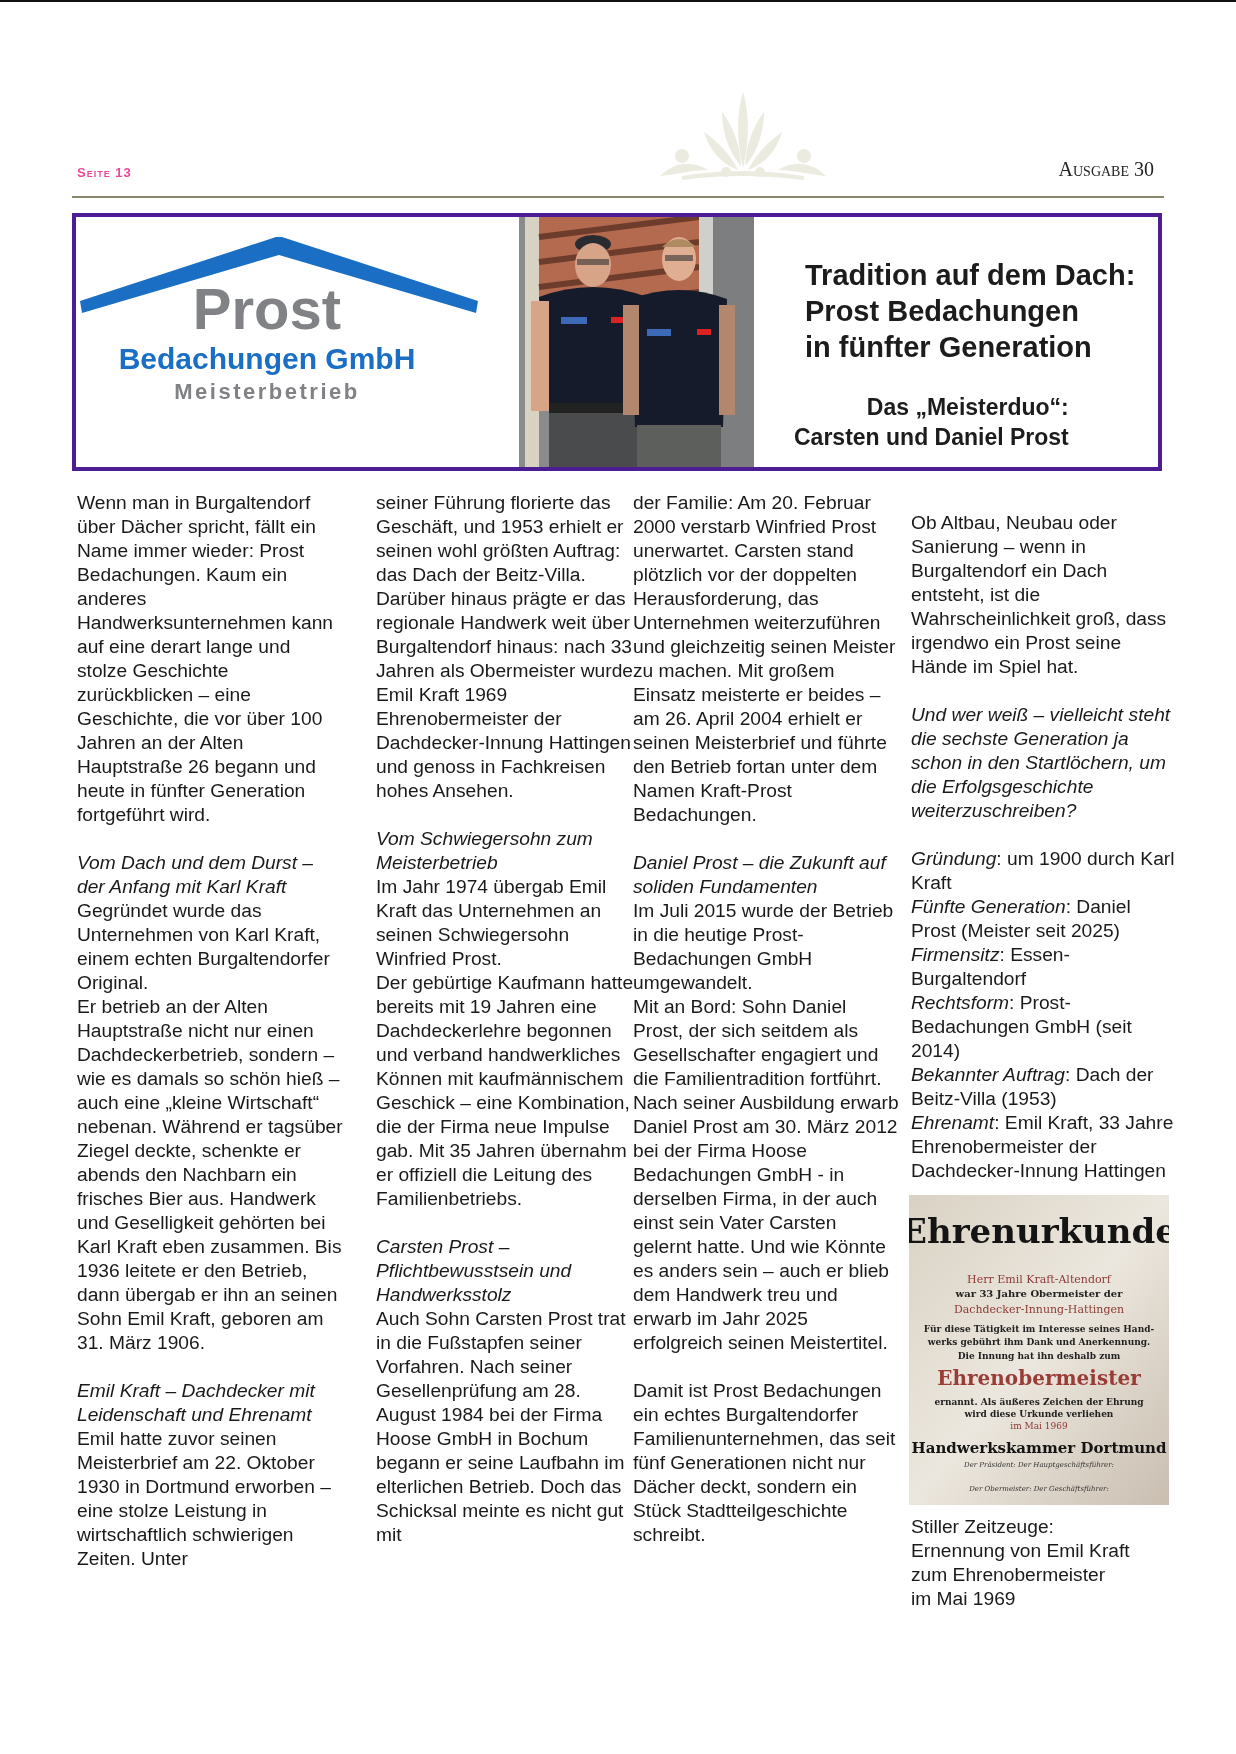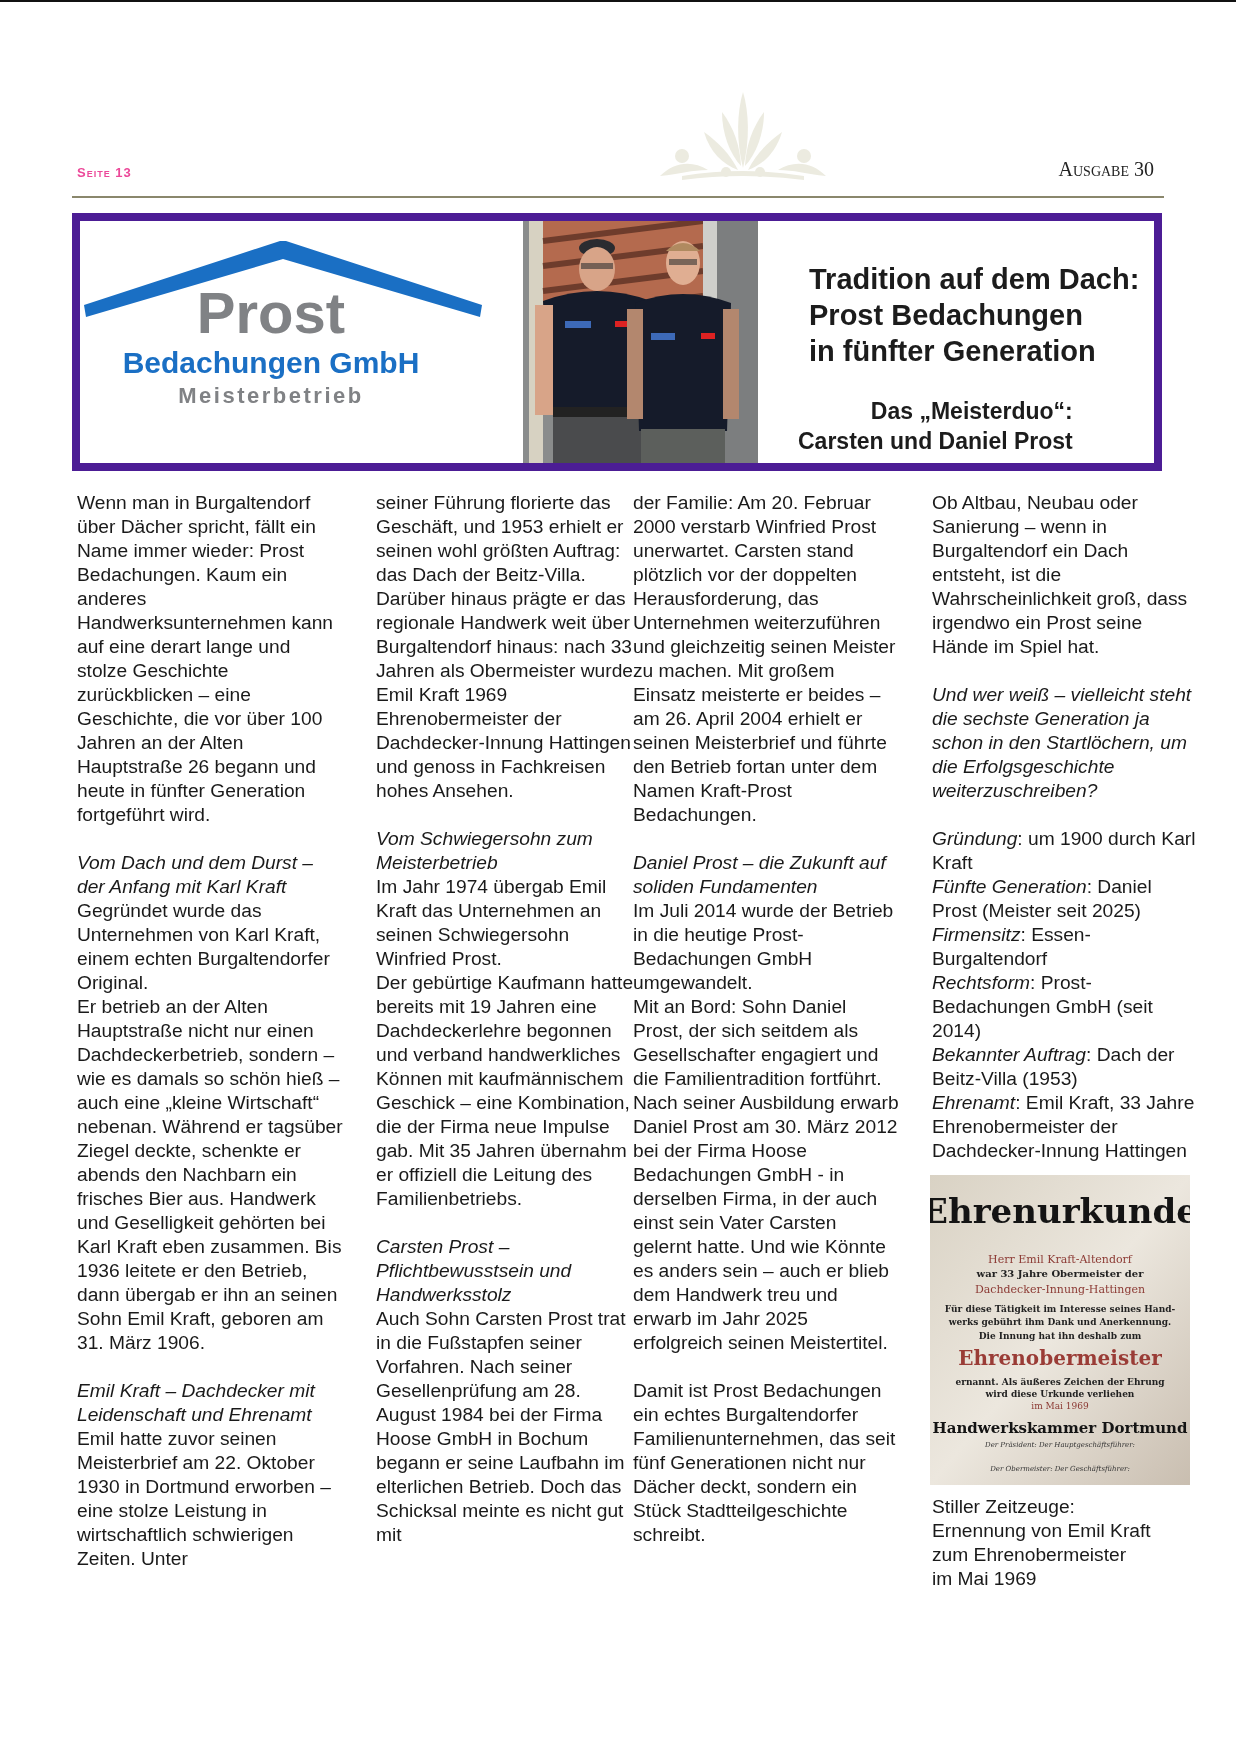--- a/index.html
+++ b/index.html
@@ -11,38 +11,38 @@
   .ornament { position: absolute; left: 652px; top: 90px; width: 182px; height: 92px; }
   .page-label { position: absolute; left: 77px; top: 165px; font-family: "Liberation Sans", sans-serif;
                 font-weight: bold; font-size: 13px; letter-spacing: 1px; color: #ec4899; font-variant: small-caps; }
   .issue-label { position: absolute; right: 82px; top: 158px; font-family: "Liberation Serif", serif;
                  font-size: 20px; color: #222; font-variant: small-caps; }
   .issue-label .num { font-weight: normal; }
   .header-rule { position: absolute; left: 72px; top: 196px; width: 1092px; height: 2px; background: #8a876c; }
 
   
   .feature { position: absolute; left: 72px; top: 213px; width: 1090px; height: 258px;
-             border: 8px solid #4c1d95; box-sizing: border-box; background: #fff; overflow: hidden; }
+             border: 4px solid #4c1d95; box-sizing: border-box; background: #fff; overflow: hidden; }
   .logo { position: absolute; left: 0; top: 0; width: 443px; height: 254px; }
   .photo { position: absolute; left: 443px; top: 0; width: 235px; height: 254px; background: #6d6f70; overflow: hidden; }
   .headline-box { position: absolute; left: 694px; top: 0; width: 390px; height: 254px; }
   .headline { position: absolute; left: 35px; top: 40px; font-weight: bold; font-size: 29px; line-height: 36px; color: #1c1c1c; margin: 0; }
   .headline span { display: block; }
   .subhead { position: absolute; left: 24px; top: 175px; font-weight: bold; font-size: 23px; line-height: 30px; color: #1c1c1c; margin: 0; text-align: right; }
   .subhead span { display: block; }
 
   
   .col { position: absolute; top: 491px; width: 266px; font-size: 19.2px; line-height: 24px; color: #1a1a1a; }
   .col p { margin: 0; }
   .col .gap { height: 24px; }
   .col i { font-style: italic; }
   .col1 { left: 77px; }
   .col2 { left: 376px; }
   .col3 { left: 633px; }
-  .col4 { left: 932px; }
+  .col4 { left: 911px; margin-top: 20px; }
 
   .cert { position: relative; width: 260px; height: 310px; margin: 12px 0 10px -2px; background: #f0abfc; overflow: hidden; }
   .caption { margin: 0; }
 </style>
 </head>
 <body>
 
 <div class="top-rule"></div>
 
 <svg class="ornament" viewBox="0 0 182 92">
@@ -139,21 +139,21 @@
   <p>Der gebürtige Kaufmann hatte bereits mit 19 Jahren eine Dachdeckerlehre begonnen und verband handwerkliches Können mit kaufmännischem Geschick – eine Kombination, die der Firma neue Impulse gab. Mit 35 Jahren übernahm er offiziell die Leitung des Familienbetriebs.</p>
   <div class="gap"></div>
   <p><i>Carsten Prost – Pflichtbewusstsein und Handwerksstolz</i></p>
   <p>Auch Sohn Carsten Prost trat in die Fußstapfen seiner Vorfahren. Nach seiner Gesellenprüfung am 28. August 1984 bei der Firma Hoose GmbH in Bochum begann er seine Laufbahn im elterlichen Betrieb. Doch das Schicksal meinte es nicht gut mit</p>
 </div>
 
 <div class="col col3">
   <p>der Familie: Am 20. Februar 2000 verstarb Winfried Prost unerwartet. Carsten stand plötzlich vor der doppelten Herausforderung, das Unternehmen weiterzuführen und gleichzeitig seinen Meister zu machen. Mit großem Einsatz meisterte er beides – am 26. April 2004 erhielt er seinen Meisterbrief und führte den Betrieb fortan unter dem Namen Kraft-Prost Bedachungen.</p>
   <div class="gap"></div>
   <p><i>Daniel Prost – die Zukunft auf soliden Fundamenten</i></p>
-  <p>Im Juli 2014 wurde der Betrieb in die heutige Prost-Bedachungen GmbH umgewandelt.</p>
+  <p>Im Juli 2015 wurde der Betrieb in die heutige Prost-Bedachungen GmbH umgewandelt.</p>
   <p>Mit an Bord: Sohn Daniel Prost, der sich seitdem als Gesellschafter engagiert und die Familientradition fortführt. Nach seiner Ausbildung erwarb Daniel Prost am 30. März 2012 bei der Firma Hoose Bedachungen GmbH - in derselben Firma, in der auch einst sein Vater Carsten gelernt hatte. Und wie Könnte es anders sein – auch er blieb dem Handwerk treu und erwarb im Jahr 2025 erfolgreich seinen Meistertitel.</p>
   <div class="gap"></div>
   <p>Damit ist Prost Bedachungen ein echtes Burgaltendorfer Familienunternehmen, das seit fünf Generationen nicht nur Dächer deckt, sondern ein Stück Stadtteilgeschichte schreibt.</p>
 </div>
 
 <div class="col col4">
   <p>Ob Altbau, Neubau oder Sanierung – wenn in Burgaltendorf ein Dach entsteht, ist die Wahrscheinlichkeit groß, dass irgendwo ein Prost seine Hände im Spiel hat.</p>
   <div class="gap"></div>
   <p><i>Und wer weiß – vielleicht steht die sechste Generation ja schon in den Startlöchern, um die Erfolgsgeschichte weiterzuschreiben?</i></p>
   <div class="gap"></div>

